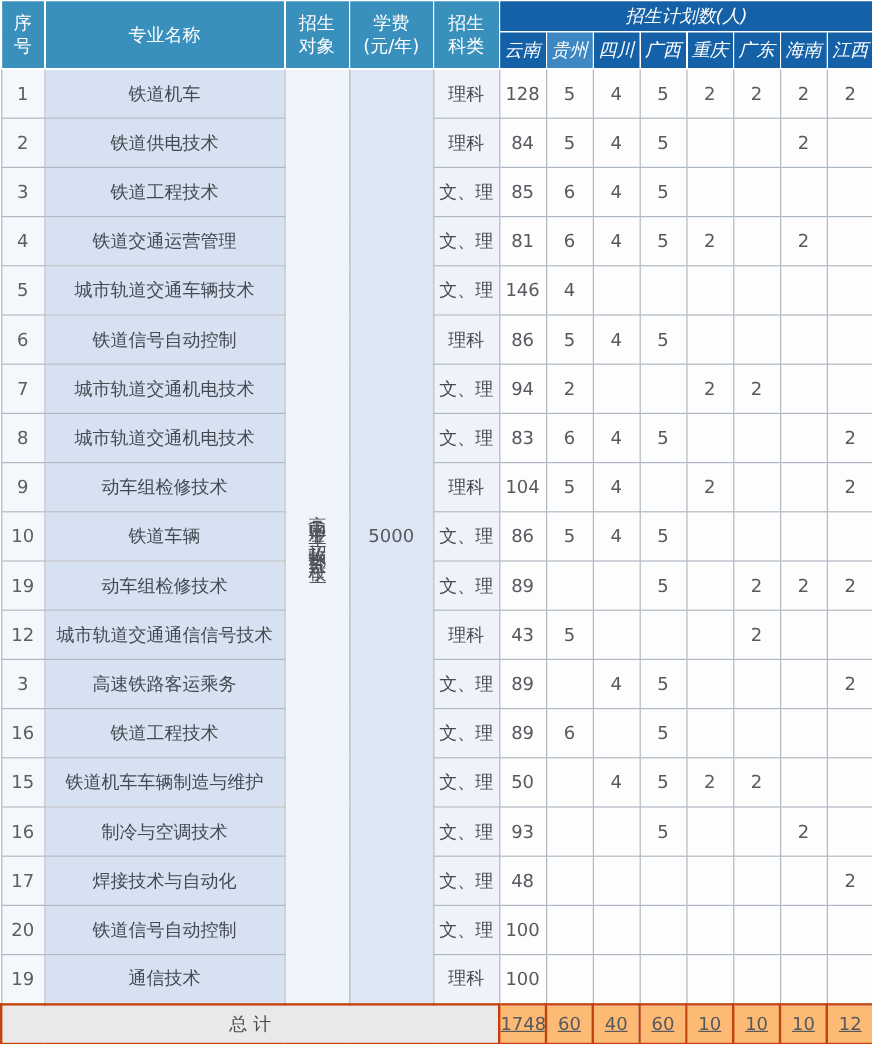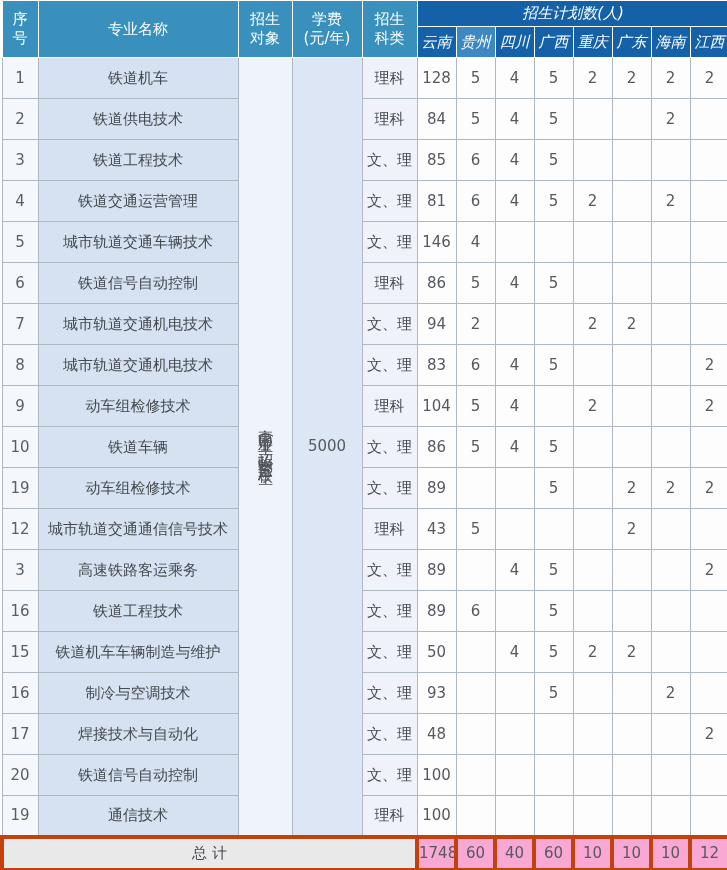--- a/index.html
+++ b/index.html
@@ -53,23 +53,23 @@
     display:inline-block;
     writing-mode:vertical-rl;
     line-height:1;
     letter-spacing:3px;
     font-size:15px;color:#4e5257;
     white-space:nowrap;
   }
 
   
   tr[data-name="total-row"]{height:33px;}
-  tr[data-name="total-row"] td{border:4px solid #c2410c;font-size:15px;}
+  tr[data-name="total-row"] td{border:2px solid #c2410c;font-size:15px;}
   .t-label{background:var(--total-label-bg);color:var(--text-dark);}
-  .t-num{background:#f9a8d4;color:var(--text-num);}
+  .t-num{background:#fdba74;color:var(--text-num);text-decoration:underline;}
 </style>
 </head>
 <body>
 
 <table data-name="enrollment-plan-table">
   <colgroup>
     <col style="width:36px">
     <col style="width:200px">
     <col style="width:54px">
     <col style="width:70px">

